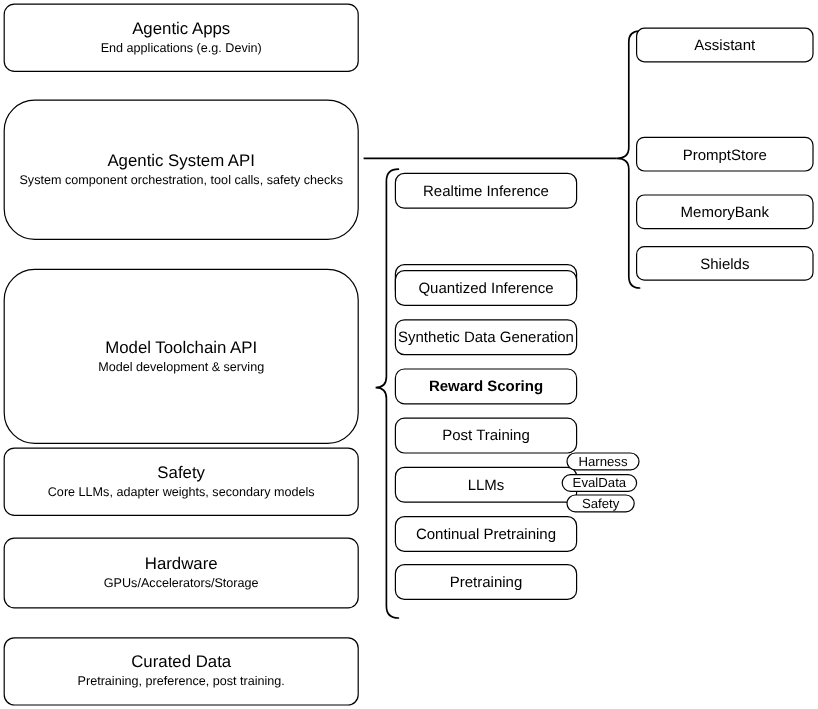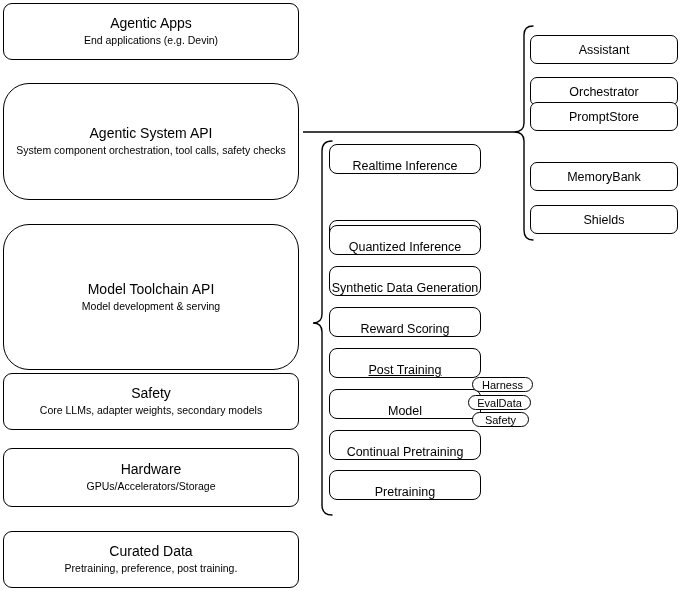--- a/index.html
+++ b/index.html
@@ -13,21 +13,21 @@
     border:1.5px solid #000;border-radius:9px;background:#fff;
     display:flex;flex-direction:column;align-items:center;justify-content:center;
     gap:4px;text-align:center;
   }
   .layer-box.big{border-radius:26px;}
   .box-title{font-size:14px;line-height:1.1;}
   .box-sub{font-size:10.5px;line-height:1.1;white-space:nowrap;}
   .tc-box{
     position:absolute;left:329px;width:152px;height:30px;box-sizing:border-box;
     border:1.5px solid #000;border-radius:8px;background:#fff;
-    display:flex;align-items:flex-end;justify-content:center;
+    display:flex;align-items:center;justify-content:center;
     font-size:12.5px;white-space:nowrap;
   }
   .sc-box{
     position:absolute;left:530px;width:148px;height:29px;box-sizing:border-box;
     border:1.5px solid #000;border-radius:7px;background:#fff;
     display:flex;align-items:center;justify-content:center;font-size:12.5px;
   }
   .pill{
     position:absolute;box-sizing:border-box;z-index:3;
     border:1.5px solid #000;border-radius:999px;background:#fff;
@@ -80,53 +80,50 @@
   </div>
   <div class="tc-box" style="top:185px;margin-top:35px;">
     <span>Batch Inference</span>
   </div>
   <div class="tc-box" style="top:225px;">
     <span>Quantized Inference</span>
   </div>
   <div class="tc-box" style="top:266px;">
     <span>Synthetic Data Generation</span>
   </div>
-  <div class="tc-box" style="top:307px;">
+  <div class="tc-box" style="top:307px;font-weight:bold;">
     <span>Reward Scoring</span>
   </div>
-  <div class="tc-box" style="top:348px;text-decoration:underline;">
+  <div class="tc-box" style="top:348px;">
     <span>Post Training</span>
   </div>
   <div class="tc-box" style="top:389px;">
-    <span>Model</span>
+    <span>LLMs</span>
   </div>
   <div class="tc-box" style="top:430px;">
     <span>Continual Pretraining</span>
   </div>
   <div class="tc-box" style="top:470px;">
     <span>Pretraining</span>
   </div>
 
   <div class="pill" style="left:472px;top:377px;width:61px;height:15px;">
     <span>Harness</span>
   </div>
   <div class="pill" style="left:468px;top:395px;width:63px;height:15px;">
     <span>EvalData</span>
   </div>
   <div class="pill" style="left:472px;top:412px;width:57px;height:15px;">
     <span>Safety</span>
   </div>
 
-  <div class="sc-box" style="top:35px;text-align:center;">
+  <div class="sc-box" style="top:23px;text-align:center;">
     <span>Assistant</span>
   </div>
-  <div class="sc-box" style="top:77px;">
-    <span>Orchestrator</span>
-  </div>
-  <div class="sc-box" style="top:102px;">
+  <div class="sc-box" style="top:114px;">
     <span>PromptStore</span>
   </div>
   <div class="sc-box" style="top:162px;">
     <span>MemoryBank</span>
   </div>
   <div class="sc-box" style="top:205px;">
     <span>Shields</span>
   </div>
 
 </div>

